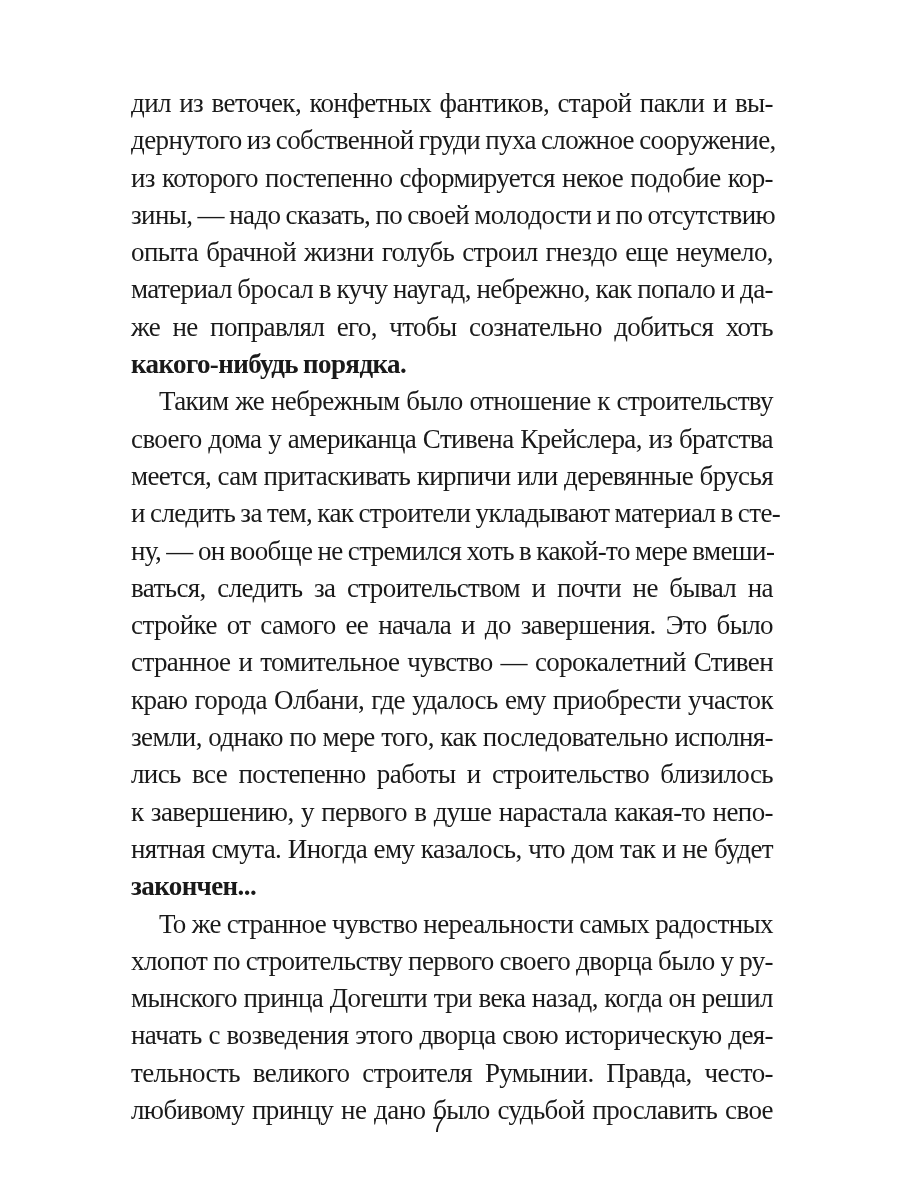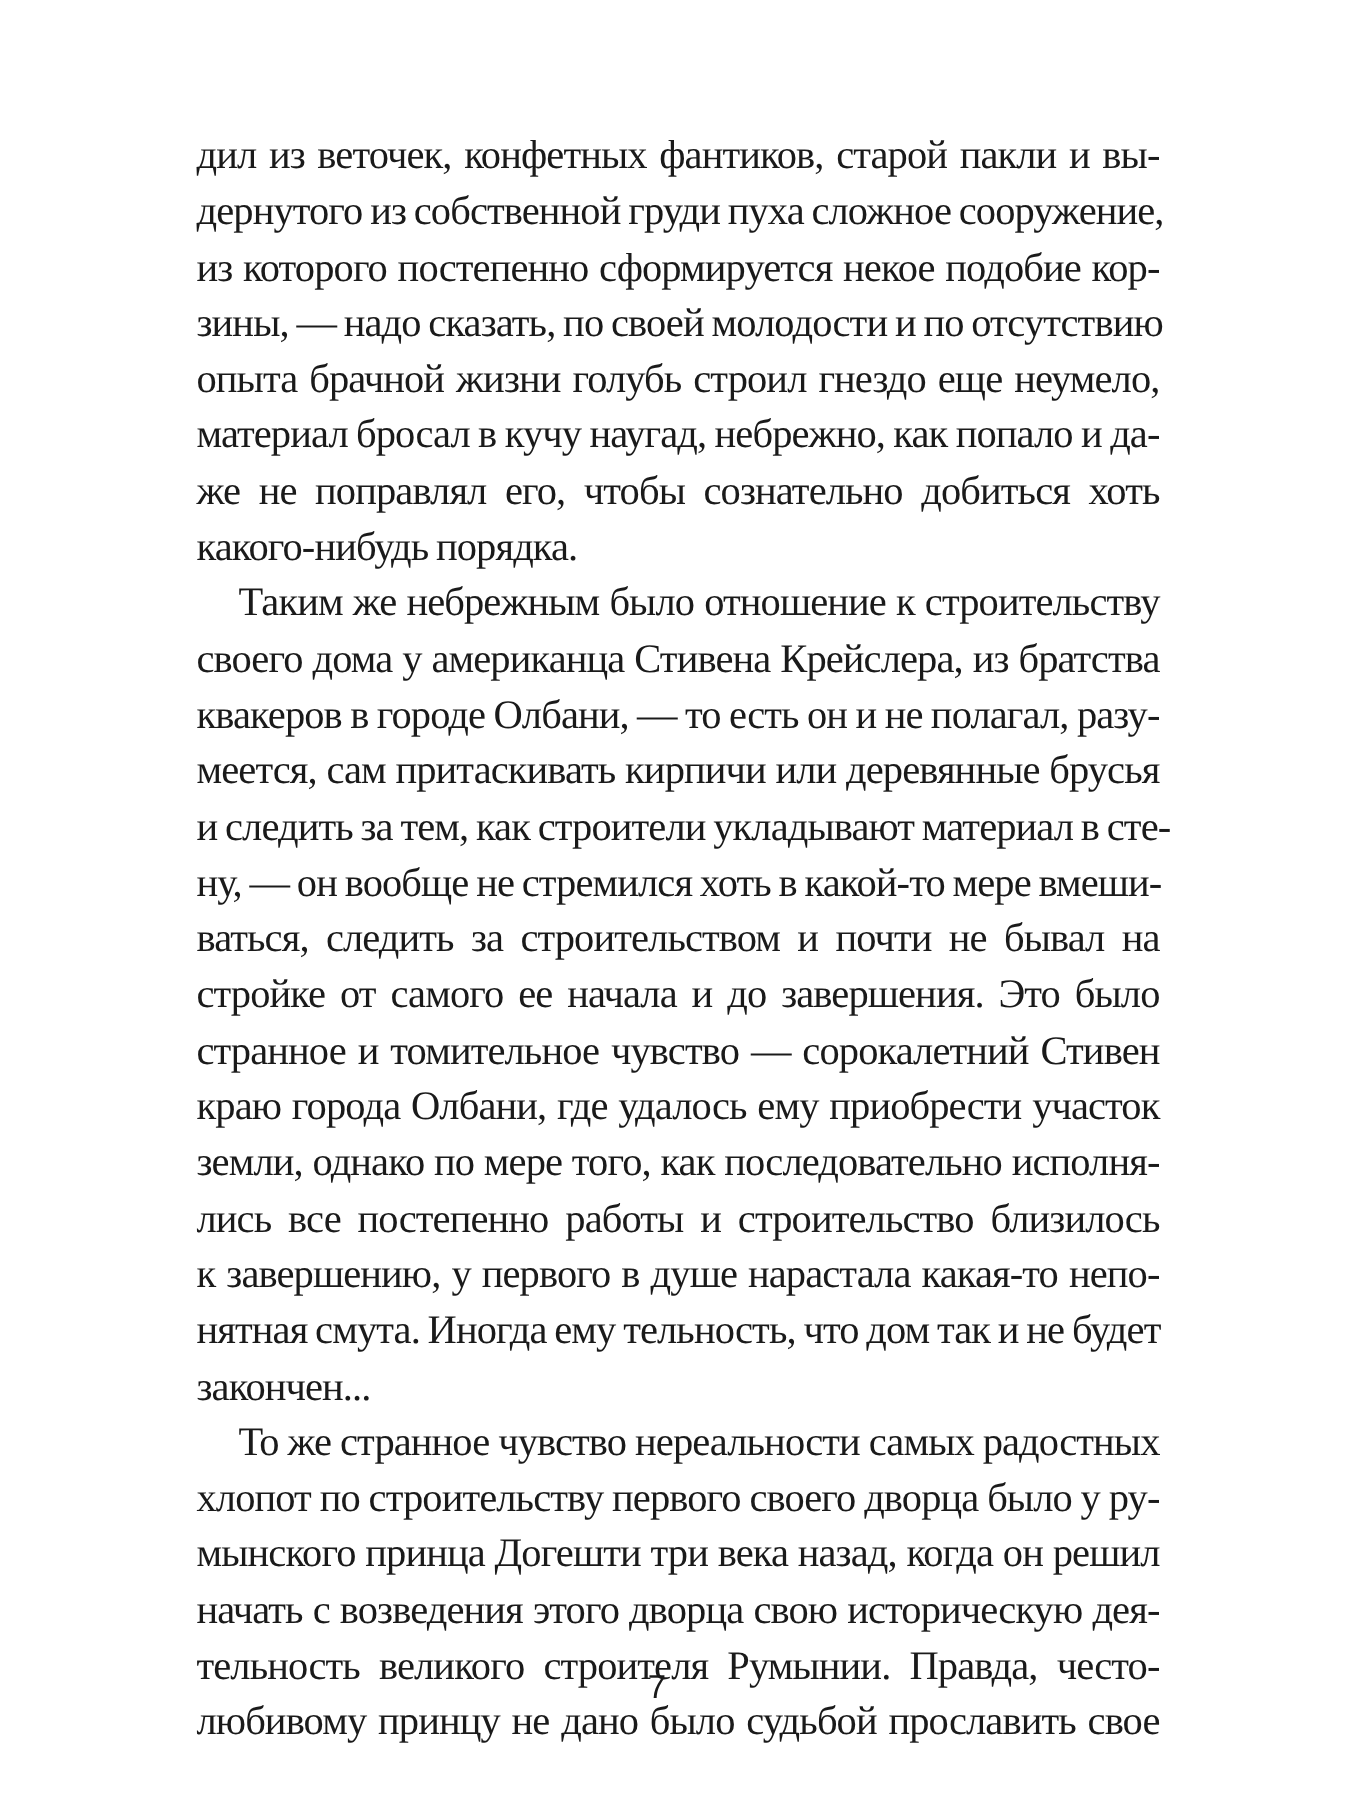--- a/index.html
+++ b/index.html
@@ -38,20 +38,21 @@
     text-align-last: justify;
     letter-spacing: -0.6px;
     word-spacing: -1px;
     overflow: visible;
   }
   .line.indent {
     padding-left: 28px;
   }
   .line.last {
     text-align-last: left;
+    font-weight: bold;
   }
   .page-number {
     position: absolute;
     left: 0;
     width: 900px;
     top: 1112px;
     text-align: center;
     font-family: "Liberation Sans", "DejaVu Sans", sans-serif;
     font-size: 22px;
     color: #1a1a1a;
@@ -75,32 +76,31 @@
       <div class="line">зины, — надо сказать, по своей молодости и по отсутствию</div>
       <div class="line">опыта брачной жизни голубь строил гнездо еще неумело,</div>
       <div class="line">материал бросал в кучу наугад, небрежно, как попало и да-</div>
       <div class="line">же не поправлял его, чтобы сознательно добиться хоть</div>
       <div class="line last">какого-нибудь порядка.</div>
     </div>
 
     <div>
       <div class="line indent">Таким же небрежным было отношение к строительству</div>
       <div class="line">своего дома у американца Стивена Крейслера, из братства</div>
-      <div class="line">квакеров в городе Олбани, — то есть он и не полагал, разу-</div>
       <div class="line">меется, сам притаскивать кирпичи или деревянные брусья</div>
       <div class="line">и следить за тем, как строители укладывают материал в сте-</div>
       <div class="line">ну, — он вообще не стремился хоть в какой-то мере вмеши-</div>
       <div class="line">ваться, следить за строительством и почти не бывал на</div>
       <div class="line">стройке от самого ее начала и до завершения. Это было</div>
       <div class="line">странное и томительное чувство — сорокалетний Стивен</div>
       <div class="line">краю города Олбани, где удалось ему приобрести участок</div>
       <div class="line">земли, однако по мере того, как последовательно исполня-</div>
       <div class="line">лись все постепенно работы и строительство близилось</div>
       <div class="line">к завершению, у первого в душе нарастала какая-то непо-</div>
-      <div class="line">нятная смута. Иногда ему тельность, что дом так и не будет</div>
+      <div class="line">нятная смута. Иногда ему казалось, что дом так и не будет</div>
       <div class="line last">закончен...</div>
     </div>
 
     <div>
       <div class="line indent">То же странное чувство нереальности самых радостных</div>
       <div class="line">хлопот по строительству первого своего дворца было у ру-</div>
       <div class="line">мынского принца Догешти три века назад, когда он решил</div>
       <div class="line">начать с возведения этого дворца свою историческую дея-</div>
       <div class="line">тельность великого строителя Румынии. Правда, често-</div>
       <div class="line">любивому принцу не дано было судьбой прославить свое</div>

